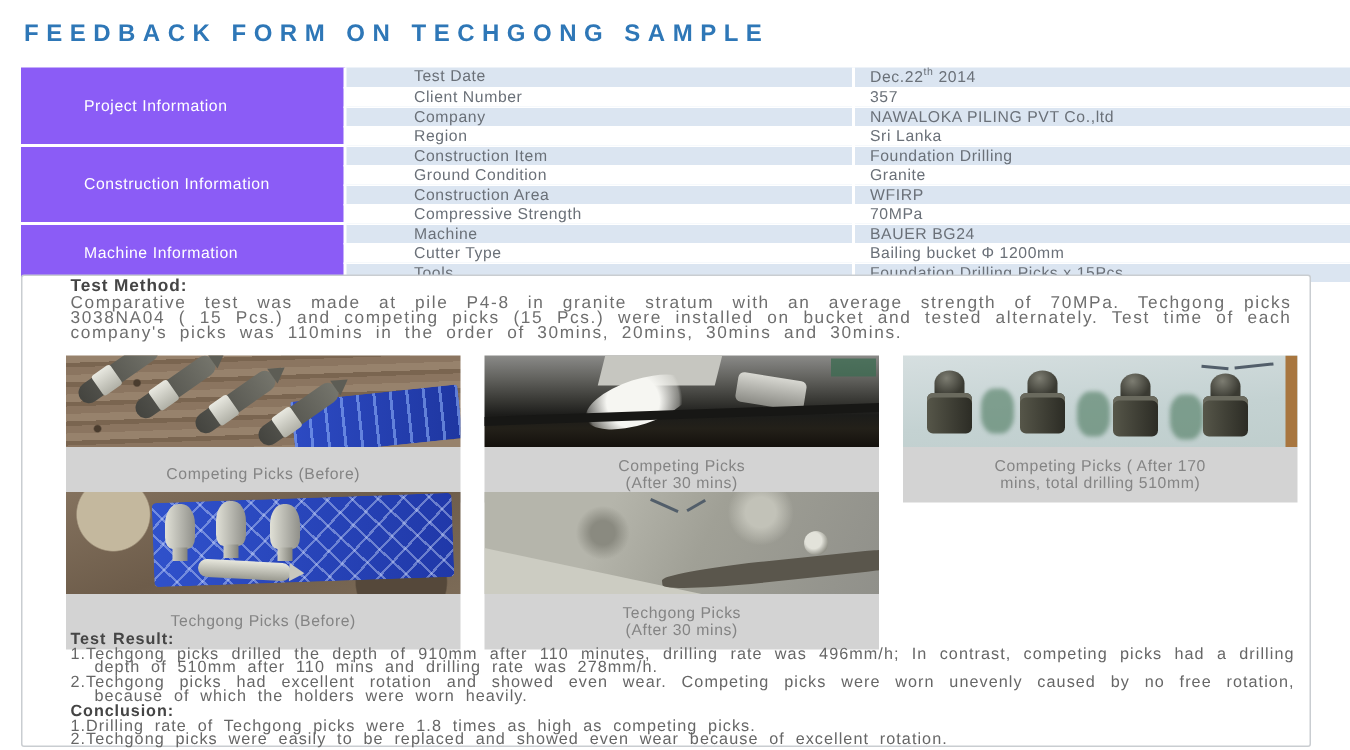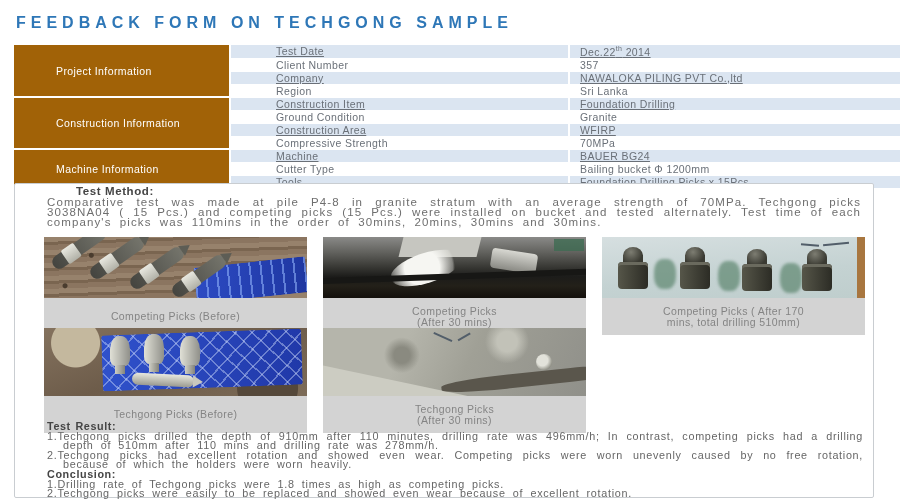--- a/index.html
+++ b/index.html
@@ -5,33 +5,33 @@
   html,body{margin:0;padding:0;background:#fff;}
   .page{position:relative;width:900px;height:500px;background:#ffffff;overflow:hidden;
         font-family:"Liberation Sans","DejaVu Sans",sans-serif;border-radius:12px;}
   
   .title{position:absolute;left:16px;top:14px;margin:0;font-size:16px;font-weight:bold;
          letter-spacing:5px;color:#2e77b7;white-space:nowrap;}
   
   .info-table{position:absolute;left:14px;top:45px;width:877px;border-collapse:collapse;
               table-layout:fixed;font-size:10.5px;color:#6a7078;letter-spacing:.4px;}
   .info-table td{height:11.4px;padding:0;vertical-align:middle;border-bottom:1px solid #fff;}
-  .gcell{background:#a16207;color:#ffffff;width:173px;border-right:2px solid #fff;
+  .gcell{background:#8b5cf6;color:#ffffff;width:173px;border-right:2px solid #fff;
          border-bottom:2px solid #fff !important;padding-left:42px !important;line-height:12px;}
   .lcell{width:292px;padding-left:45px !important;border-right:2px solid #fff;}
   .vcell{width:412px;padding-left:10px !important;}
-  tr.alt .lcell,tr.alt .vcell{background:#dbe5f1;text-decoration:underline;}
+  tr.alt .lcell,tr.alt .vcell{background:#dbe5f1;}
   tr.plain .lcell,tr.plain .vcell{background:#ffffff;}
   .vcell sup{font-size:7px;}
   
   .content-box{position:absolute;left:14px;top:183px;width:858px;height:313px;
                border:1px solid #c9cdd1;border-radius:2px;background:#fff;}
   
   .sec-heading{font-weight:bold;color:#454545;}
-  .method-heading{position:absolute;left:47px;top:185px;font-size:11.5px;letter-spacing:.6px;margin-left:29px;}
+  .method-heading{position:absolute;left:47px;top:185px;font-size:11.5px;letter-spacing:.6px;}
   .method-body{position:absolute;left:47px;top:197px;width:814px;font-size:11.5px;
                line-height:10.2px;color:#6e6e6e;text-align:justify;letter-spacing:1.1px;
                word-spacing:4px;}
   .results{position:absolute;left:47px;top:422px;width:816px;font-size:10.8px;
            line-height:9.6px;color:#666;letter-spacing:.7px;word-spacing:3.5px;}
   .results .sec-heading{letter-spacing:.6px;word-spacing:1px;}
   .results .item{padding-left:16px;text-indent:-16px;text-align:justify;}
   
   .cell{position:absolute;width:263px;}
   .ph{position:relative;width:263px;overflow:hidden;}

